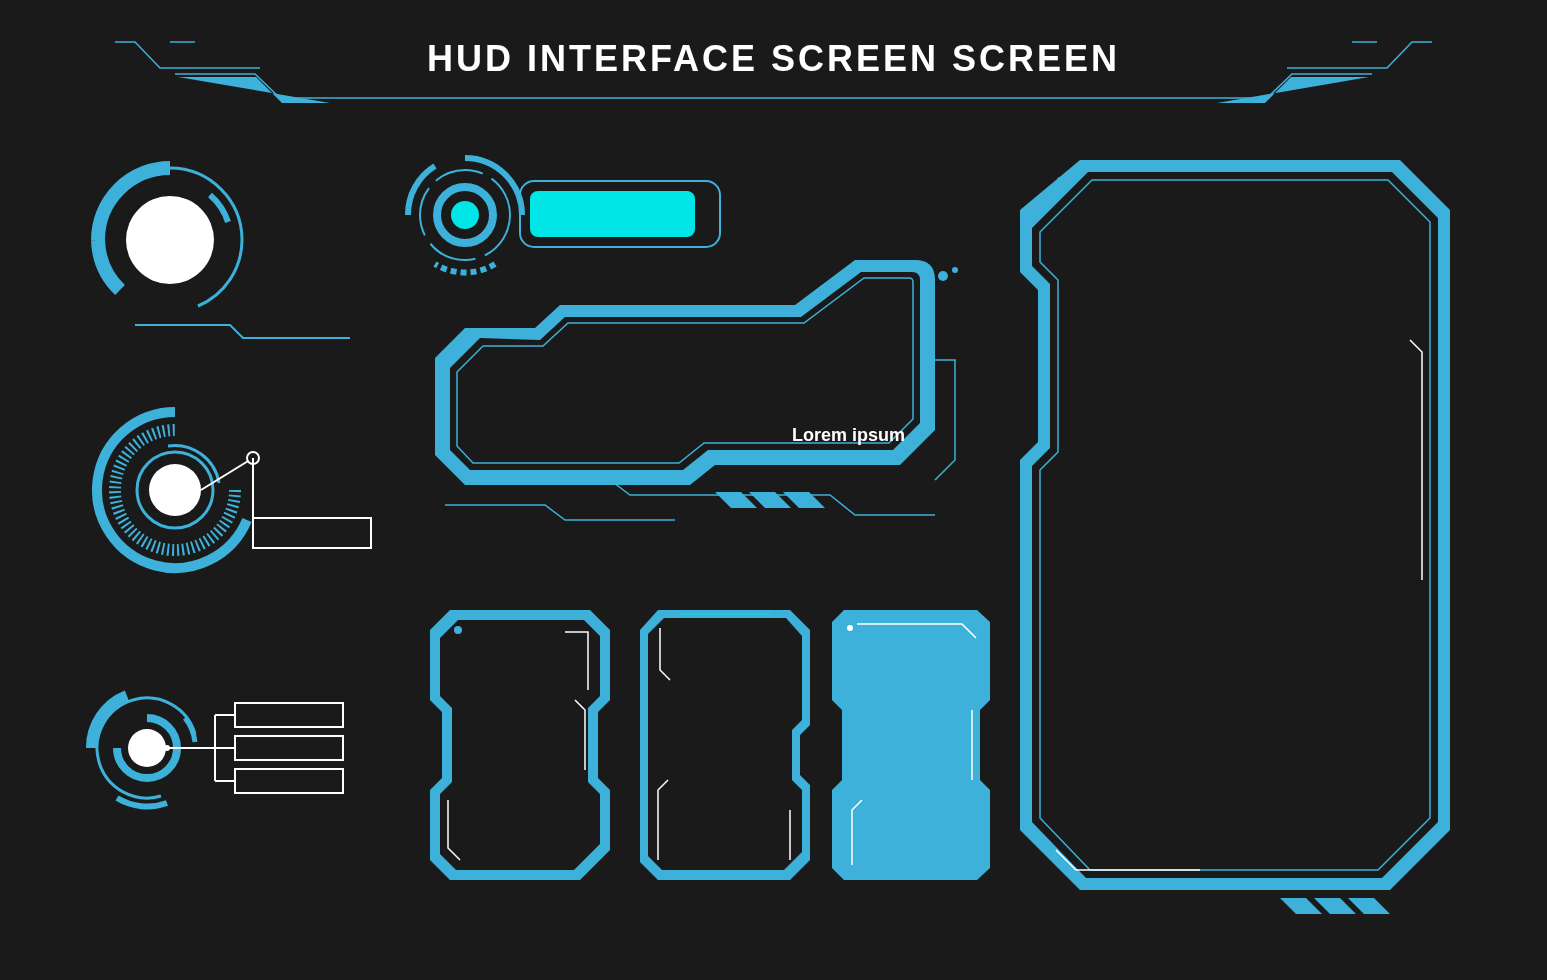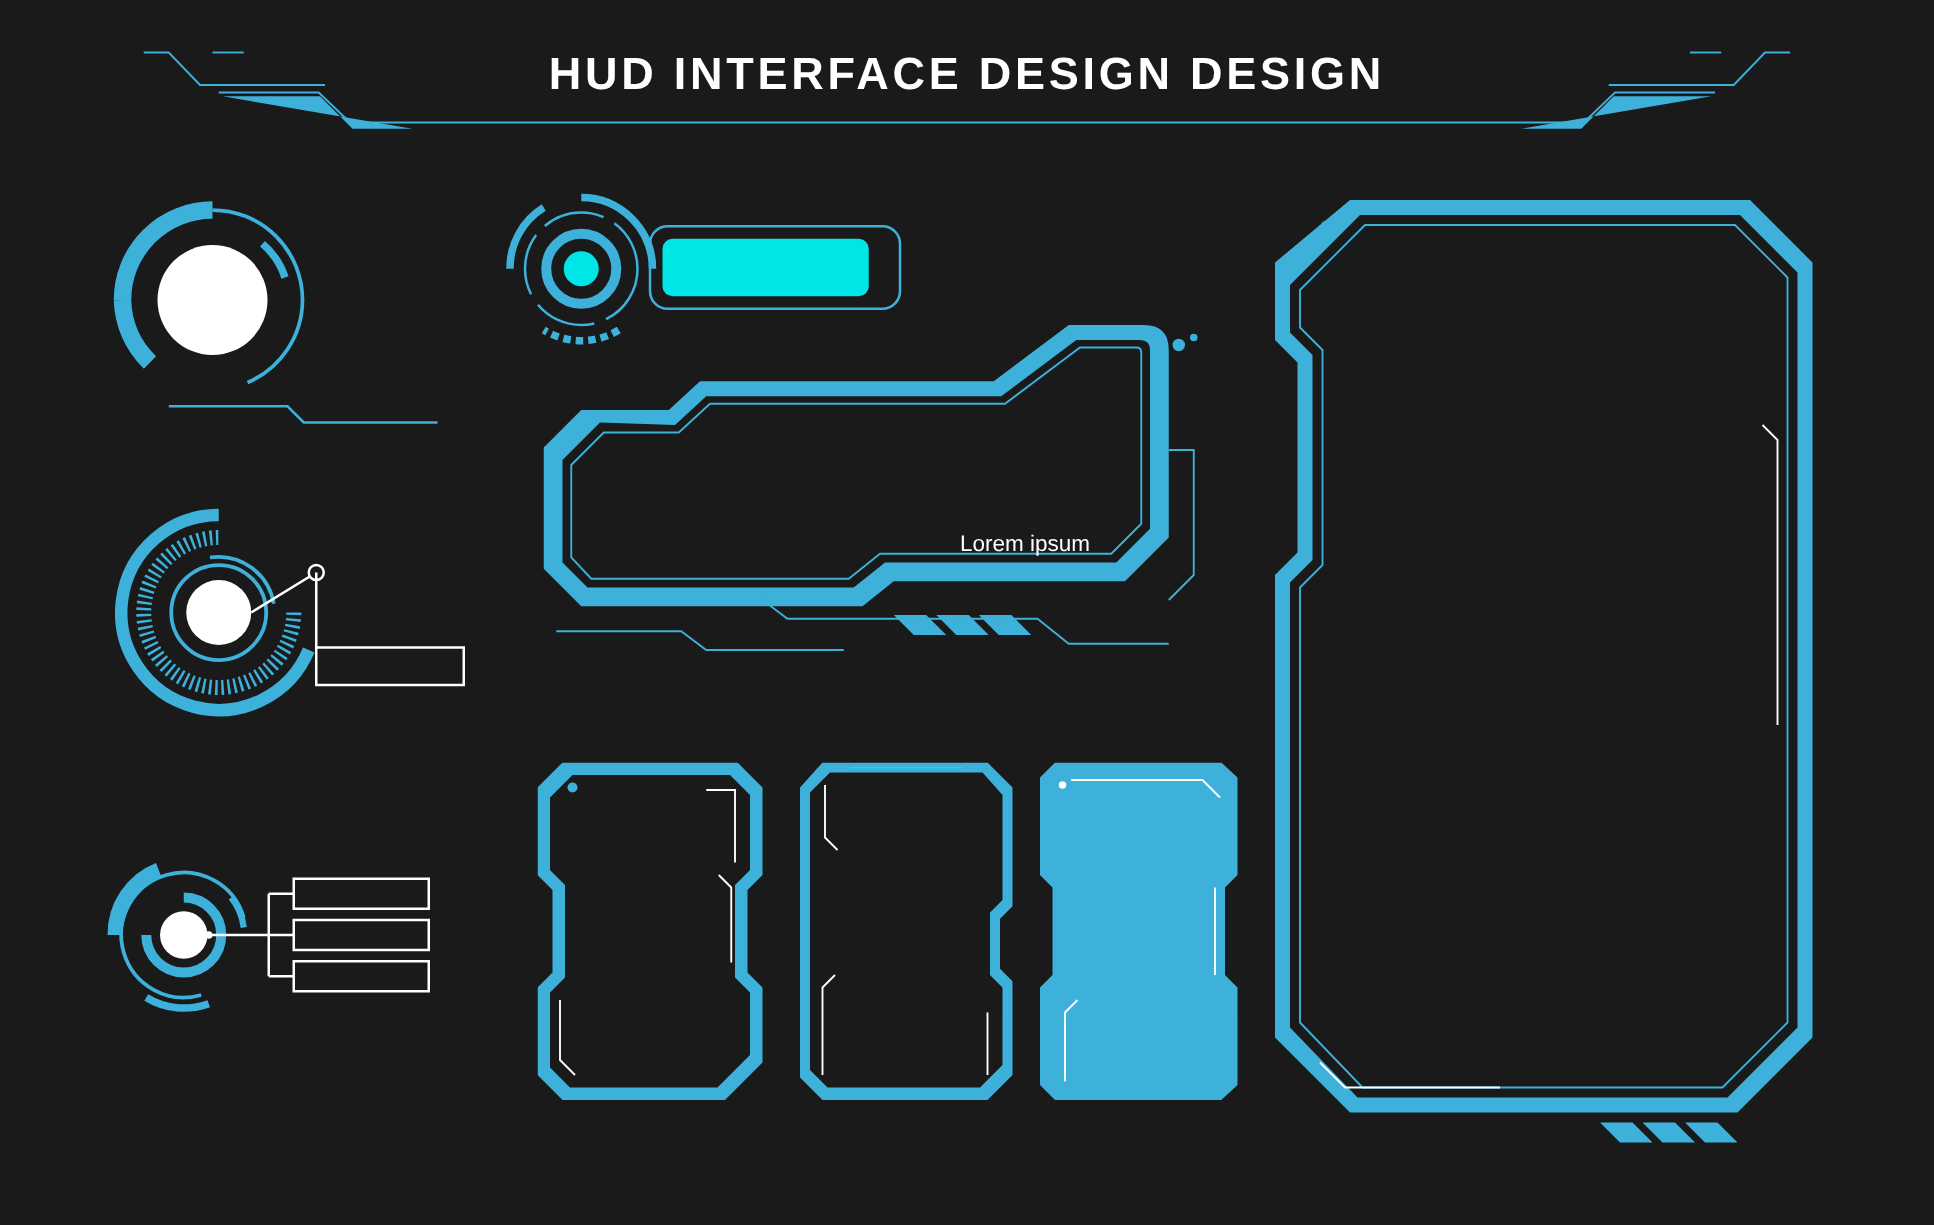--- a/index.html
+++ b/index.html
@@ -19,28 +19,29 @@
     color: #ffffff;
     font-size: 36px;
     font-weight: 900;
     letter-spacing: 3px;
     white-space: nowrap;
   }
   .panel-label {
     position: absolute;
     color: #ffffff;
     font-size: 18px;
-    font-weight: 400;
+    font-weight: 700;
+    margin-left: 24px;
   }
   svg { position: absolute; }
 </style>
 </head>
 <body>
 
-<div class="title">HUD INTERFACE DESIGN DESIGN</div>
+<div class="title">HUD INTERFACE SCREEN SCREEN</div>
 
 <svg width="1547" height="120" style="top:0;left:0">
 
   <g stroke="#3db1d9" fill="none">
     <path d="M 115 42 L 135 42 L 160 68 L 260 68" stroke-width="1.5"></path>
     <path d="M 170 42 L 195 42" stroke-width="1.5"></path>
   </g>
   <path d="M 175 74 L 255 74 L 280 98 L 1267 98 L 1292 74 L 1372 74" stroke="#3db1d9" stroke-width="1.5" fill="none"></path>
   <path d="M 178 77 L 256 77 L 282 103 L 330 103 Z" fill="#3db1d9"></path>
   <path d="M 1369 77 L 1291 77 L 1265 103 L 1217 103 Z" fill="#3db1d9"></path>

